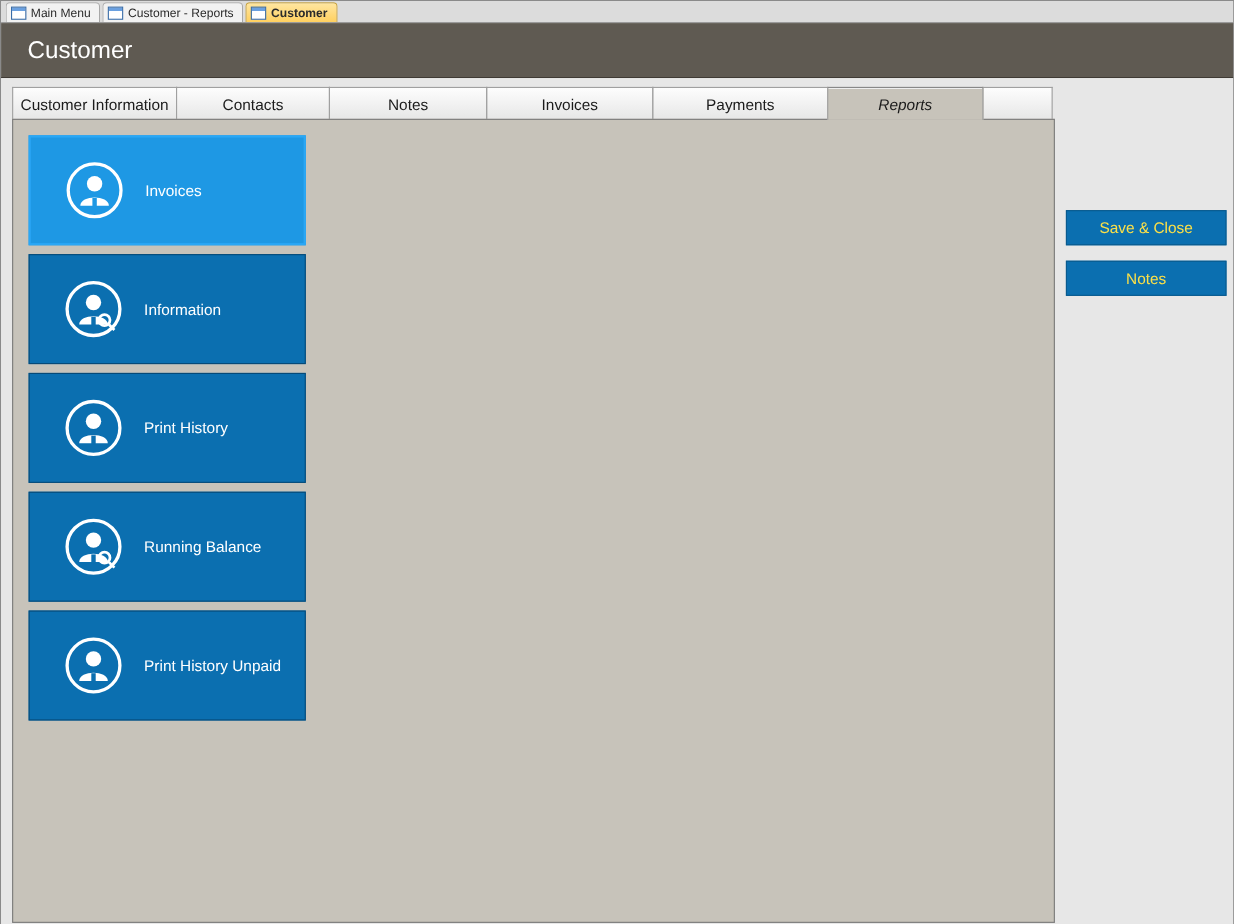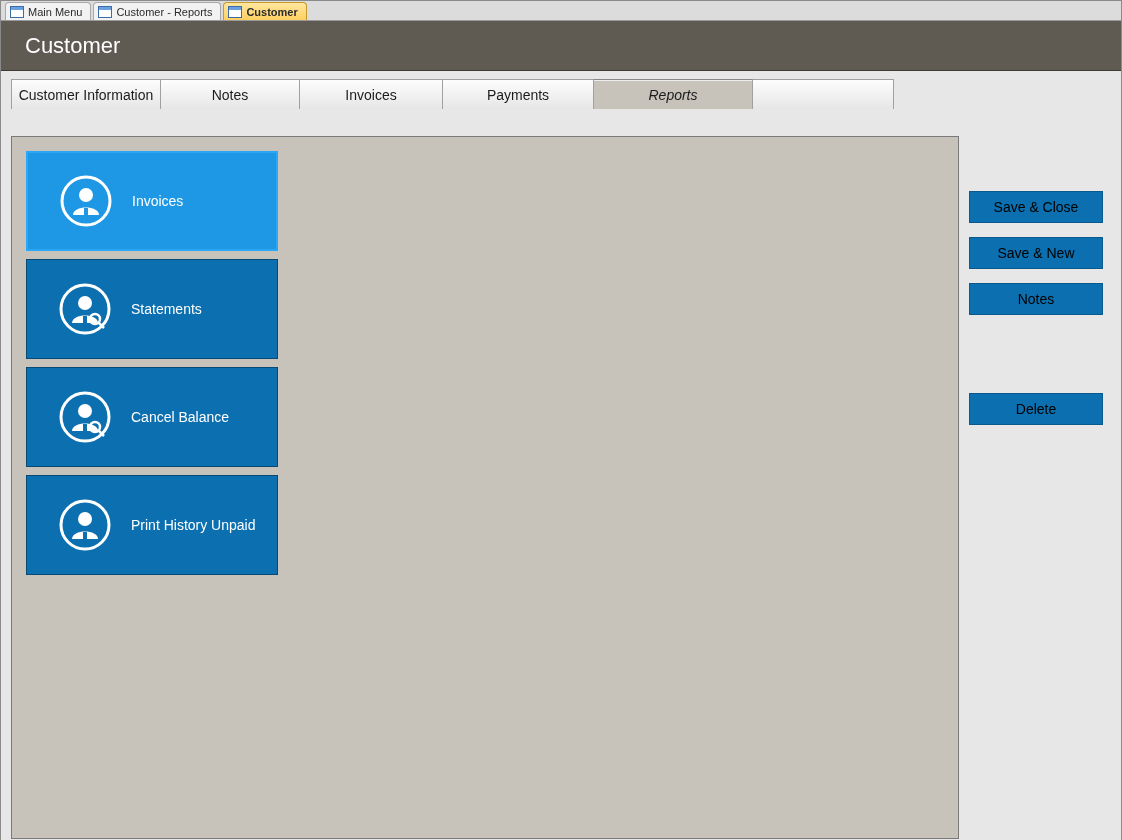--- a/index.html
+++ b/index.html
@@ -71,21 +71,20 @@
     background: #e7e7e7;
     display: flex;
     padding: 8px 0 0 10px;
     position: relative;
   }
   .content-area {
     width: 948px;
     height: 760px;
     display:flex;
     flex-direction:column;
-    gap:28px;
   }
   .section-tabs {
     display: flex;
     height: 30px;
     gap: 0;
   }
   .section-tab {
     flex: none;
     height: 30px;
     display: flex;
@@ -148,23 +147,23 @@
   .right-buttons {
     position: absolute;
     left: 968px;
     top: 120px;
     width: 146px;
     display: flex;
     flex-direction: column;
     gap: 14px;
   }
   .action-btn {
-    width: 134px; height: 32px;
+    width: 146px; height: 32px;
     background: #0b6fb0;
-    color: #000000;
+    color: #fde047;
     border: 1px solid #095a8e;
     font-size: 14px;
     display: flex;
     align-items:center;
     justify-content:center;
     cursor:pointer;
   }
   .action-btn.delete { margin-top: 64px;}
 </style>
 </head>
@@ -189,20 +188,21 @@
 
   <div class="form-header">
     <span>Customer</span>
   </div>
 
   <div class="form-body">
 
     <div class="content-area">
       <div class="section-tabs">
         <div class="section-tab">Customer Information</div>
+        <div class="section-tab">Contacts</div>
         <div class="section-tab">Notes</div>
         <div class="section-tab">Invoices</div>
         <div class="section-tab">Payments</div>
         <div class="section-tab active">Reports</div>
         <div class="section-tab blank"></div>
       </div>
 
       <div class="tab-pane">
         <div class="report-tile selected">
           <span class="tile-icon">
@@ -220,53 +220,62 @@
           <span class="tile-icon">
             <svg viewBox="0 0 56 56" width="56" height="56">
               <circle cx="28" cy="28" r="24" fill="none" stroke="#fff" stroke-width="3"></circle>
               <circle cx="28" cy="22" r="7" fill="#fff"></circle>
               <path d="M15 42 C15 32 41 32 41 42" fill="#fff"></path>
               <rect x="26" y="35" width="4" height="8" fill="#0b6fb0"></rect>
               <circle cx="38" cy="38" r="5" fill="none" stroke="#fff" stroke-width="2.5"></circle>
               <line x1="42" y1="42" x2="47" y2="47" stroke="#fff" stroke-width="2.5"></line>
             </svg>
           </span>
-          <span>Statements</span>
-        </div>
-
+          <span>Information</span>
+        </div>
+
+        <div class="report-tile">
+          <span class="tile-icon">
+            <svg viewBox="0 0 56 56" width="56" height="56">
+              <circle cx="28" cy="28" r="24" fill="none" stroke="#fff" stroke-width="3"></circle>
+              <circle cx="28" cy="22" r="7" fill="#fff"></circle>
+              <path d="M15 42 C15 32 41 32 41 42" fill="#fff"></path>
+              <rect x="26" y="35" width="4" height="8" fill="#0b6fb0"></rect>
+            </svg>
+          </span>
+          <span>Print History</span>
+        </div>
 
         <div class="report-tile">
           <span class="tile-icon">
             <svg viewBox="0 0 56 56" width="56" height="56">
               <circle cx="28" cy="28" r="24" fill="none" stroke="#fff" stroke-width="3"></circle>
               <circle cx="28" cy="22" r="7" fill="#fff"></circle>
               <path d="M15 42 C15 32 41 32 41 42" fill="#fff"></path>
               <rect x="26" y="35" width="4" height="8" fill="#0b6fb0"></rect>
               <circle cx="38" cy="38" r="5" fill="none" stroke="#fff" stroke-width="2.5"></circle>
               <line x1="42" y1="42" x2="47" y2="47" stroke="#fff" stroke-width="2.5"></line>
             </svg>
           </span>
-          <span>Cancel Balance</span>
+          <span>Running Balance</span>
         </div>
 
         <div class="report-tile">
           <span class="tile-icon">
             <svg viewBox="0 0 56 56" width="56" height="56">
               <circle cx="28" cy="28" r="24" fill="none" stroke="#fff" stroke-width="3"></circle>
               <circle cx="28" cy="22" r="7" fill="#fff"></circle>
               <path d="M15 42 C15 32 41 32 41 42" fill="#fff"></path>
               <rect x="26" y="35" width="4" height="8" fill="#0b6fb0"></rect>
             </svg>
           </span>
           <span>Print History Unpaid</span>
         </div>
       </div>
     </div>
 
     <div class="right-buttons">
       <div class="action-btn">Save &amp; Close</div>
-      <div class="action-btn">Save &amp; New</div>
       <div class="action-btn">Notes</div>
-      <div class="action-btn delete">Delete</div>
     </div>
 
   </div>
 </div>
 
 </body></html>

